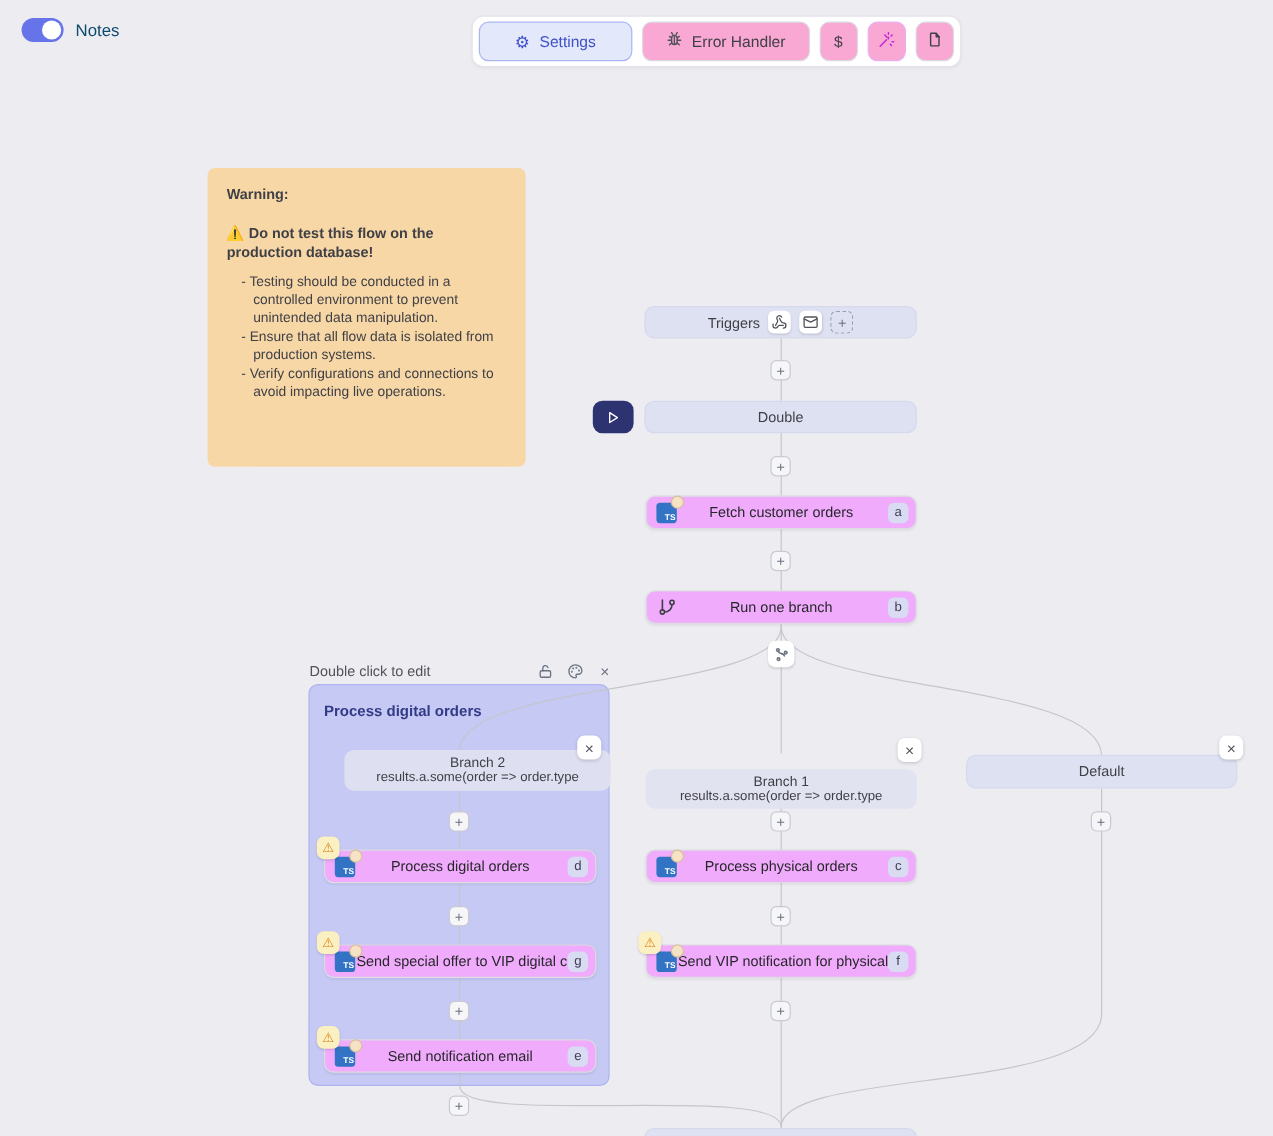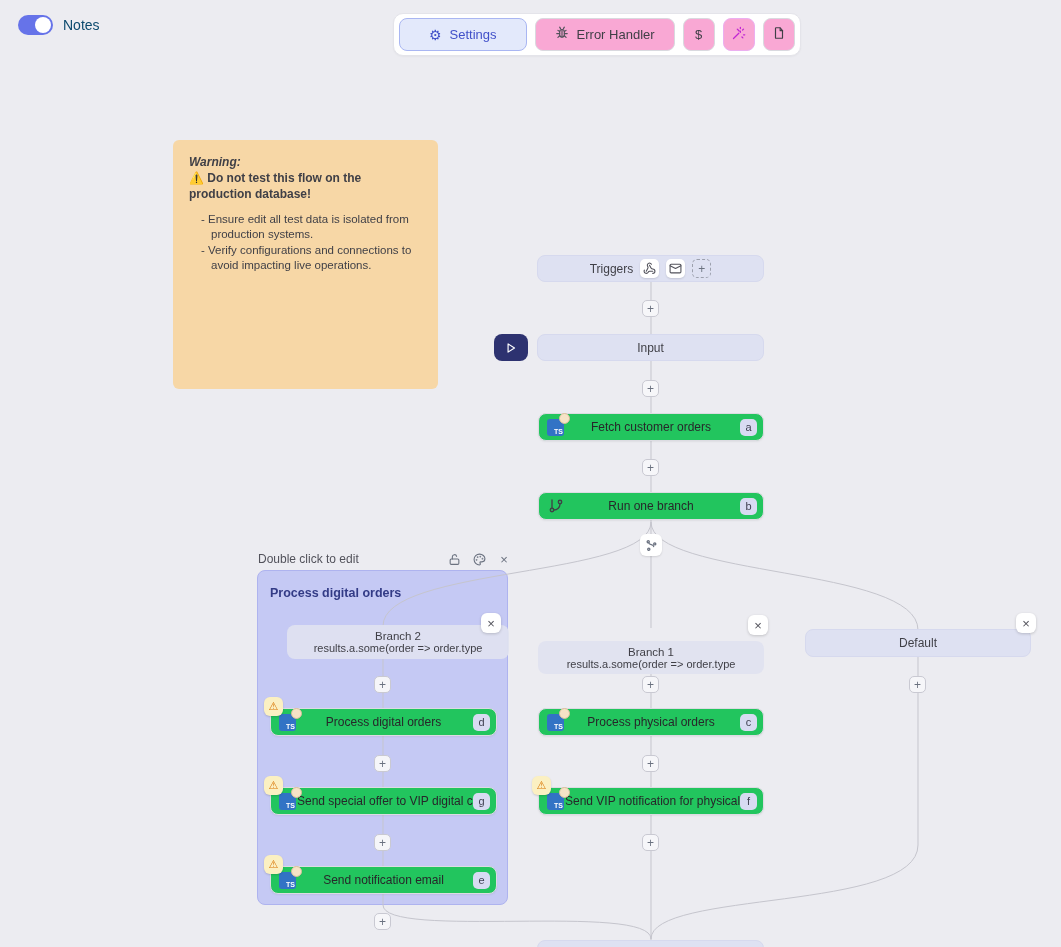--- a/index.html
+++ b/index.html
@@ -28,35 +28,35 @@
   .tb-settings{background:#e3e9fb;border-color:#a9b6f2;color:#4150c9;padding:0 29px;font-weight:500;}
   .tb-error{padding:0 19px;}
   .tb-sq{width:32px;}
   .tb-wand{border-color:#ebaff0;}
   .gear-glyph{font-size:14px;line-height:1;}
   
   .note{
     position:absolute;left:173px;top:140px;width:265px;height:249px;box-sizing:border-box;
     background:#f7d7a6;border-radius:6px;padding:15px 16px;color:#3f3f46;
   }
-  .note .n-title{font-size:12px;font-weight:700;margin-bottom:2px;font-style:italic;}
+  .note .n-title{font-size:12px;font-weight:700;margin-bottom:18px;}
   .note .n-alert{font-size:12px;font-weight:700;line-height:1.3;margin-bottom:10px;width:230px;}
   .note ul{margin:0;padding:0 0 0 22px;list-style:none;}
   .note li{font-size:11.5px;line-height:1.3;margin-bottom:1px;text-indent:-10px;}
   .note li::before{content:"-  ";}
   
   svg.wires{position:absolute;left:0;top:0;z-index:1;pointer-events:none;}
   
   .pill{
     position:absolute;background:#dee1f2;border:1px solid #d6d9ee;border-radius:8px;
     display:flex;align-items:center;justify-content:center;gap:7px;
     font-size:12px;color:#3f3f46;box-sizing:border-box;z-index:2;
   }
   .node{
-    position:absolute;background:#22c55e;border:1px solid #dcdce2;border-radius:8px;
+    position:absolute;background:#f0abfc;border:1px solid #dcdce2;border-radius:8px;
     display:flex;align-items:center;font-size:12px;color:#27272a;
     box-shadow:0 1px 2px rgba(0,0,0,.06);box-sizing:border-box;z-index:2;
   }
   .node .n-label{flex:1;text-align:center;padding:0 26px;white-space:nowrap;overflow:hidden;}
   .badge{
     position:absolute;right:6px;top:50%;margin-top:-8.5px;width:17px;height:17px;
     background:#d8dbf2;border-radius:5px;display:flex;align-items:center;justify-content:center;
     font-size:11px;color:#3f3f50;
   }
   .ts-icon{position:absolute;left:8px;top:50%;margin-top:-8px;width:17px;height:17px;
@@ -147,21 +147,22 @@
           <path d="M14 3v5h5"></path>
         </svg>
     </span>
   </div>
 </div>
 
 <div class="note">
   <div class="n-title">Warning:</div>
   <div class="n-alert">⚠️ Do not test this flow on the production database!</div>
   <ul>
-    <li>Ensure edit all test data is isolated from production systems.</li>
+    <li>Testing should be conducted in a controlled environment to prevent unintended data manipulation.</li>
+    <li>Ensure that all flow data is isolated from production systems.</li>
     <li>Verify configurations and connections to avoid impacting live operations.</li>
   </ul>
 </div>
 
 <div class="group-box"></div>
 
 <svg class="wires" width="1061" height="947" viewBox="0 0 1061 947">
   <g fill="none" stroke="#c5c5cd" stroke-width="1">
     <path d="M651,282 L651,334"></path>
     <path d="M651,361 L651,413"></path>
@@ -195,21 +196,21 @@
 </div>
 
 <div class="plus-btn" style="left:642px;top:300px;">+</div>
 
 <div class="play-btn">
   <svg width="14" height="14" viewBox="0 0 24 24" fill="none" stroke="#fff" stroke-width="2" stroke-linejoin="round">
       <path d="M7 5l11 7-11 7z"></path>
     </svg>
 </div>
 <div class="pill" style="left:537px;top:334px;width:227px;height:27px;">
-  <span>Input</span>
+  <span>Double</span>
 </div>
 
 <div class="plus-btn" style="left:642px;top:380px;">+</div>
 
 <div class="node" style="left:538px;top:413px;width:226px;height:28px;">
   <span class="ts-icon">
       <span class="ts-t">TS</span>
       <span class="bun"></span>
     </span>
   <span class="n-label">Fetch customer orders</span>

